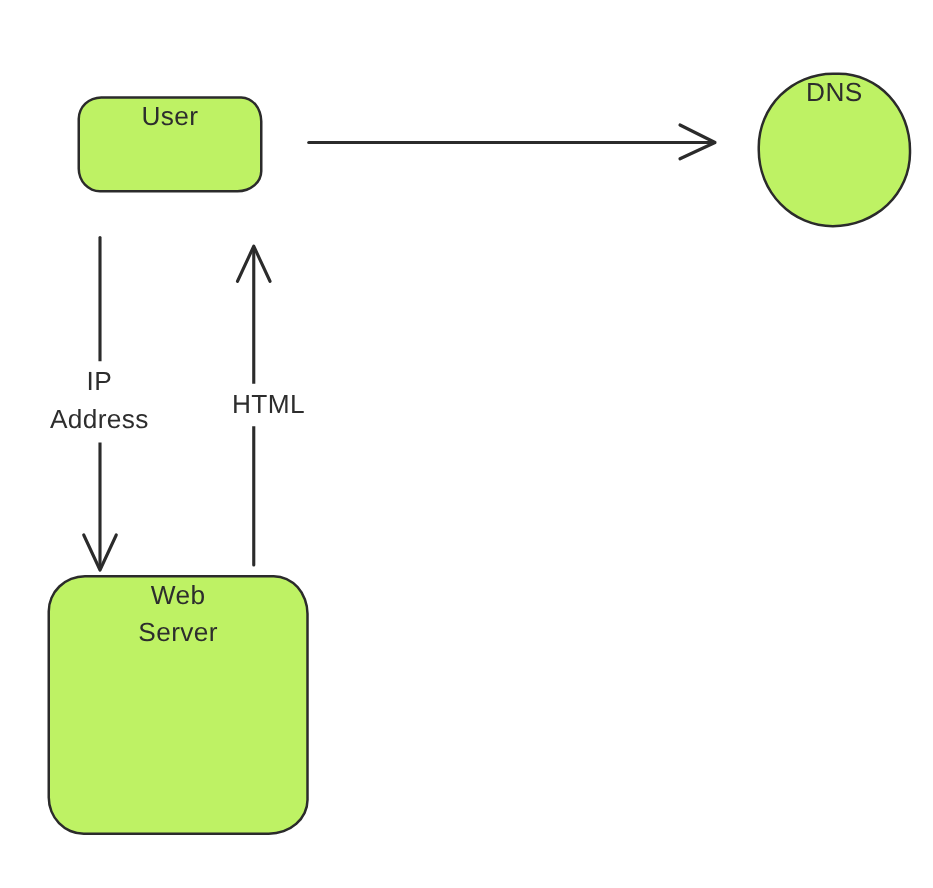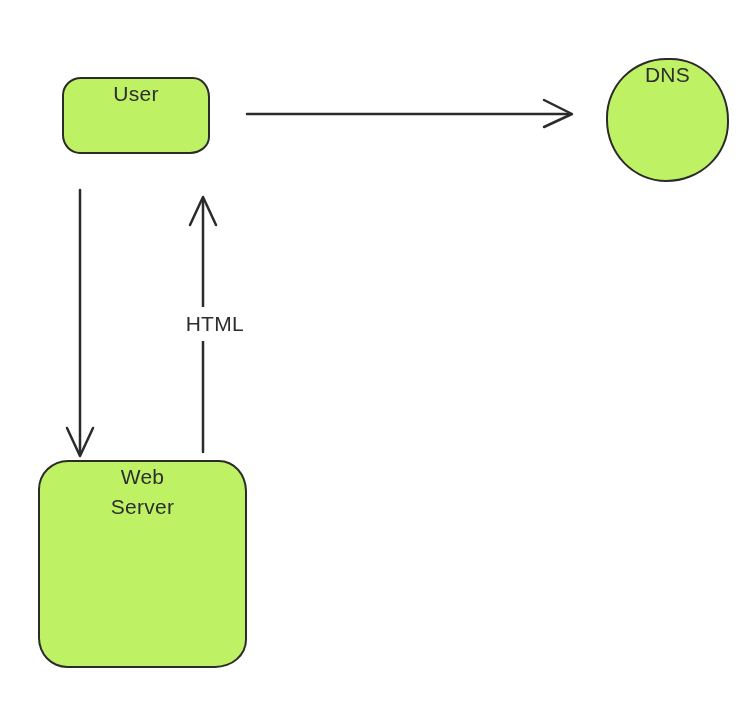--- a/index.html
+++ b/index.html
@@ -112,16 +112,17 @@
   </div>
 
   <div class="node node-dns">
     <span class="node-label">DNS</span>
   </div>
 
   <div class="node node-web-server">
     <span class="node-label">Web Server</span>
   </div>
 
+  <div class="edge-label edge-label-ip">IP Address</div>
 
   <div class="edge-label edge-label-html">HTML</div>
 
 </div>
 
 </body></html>

